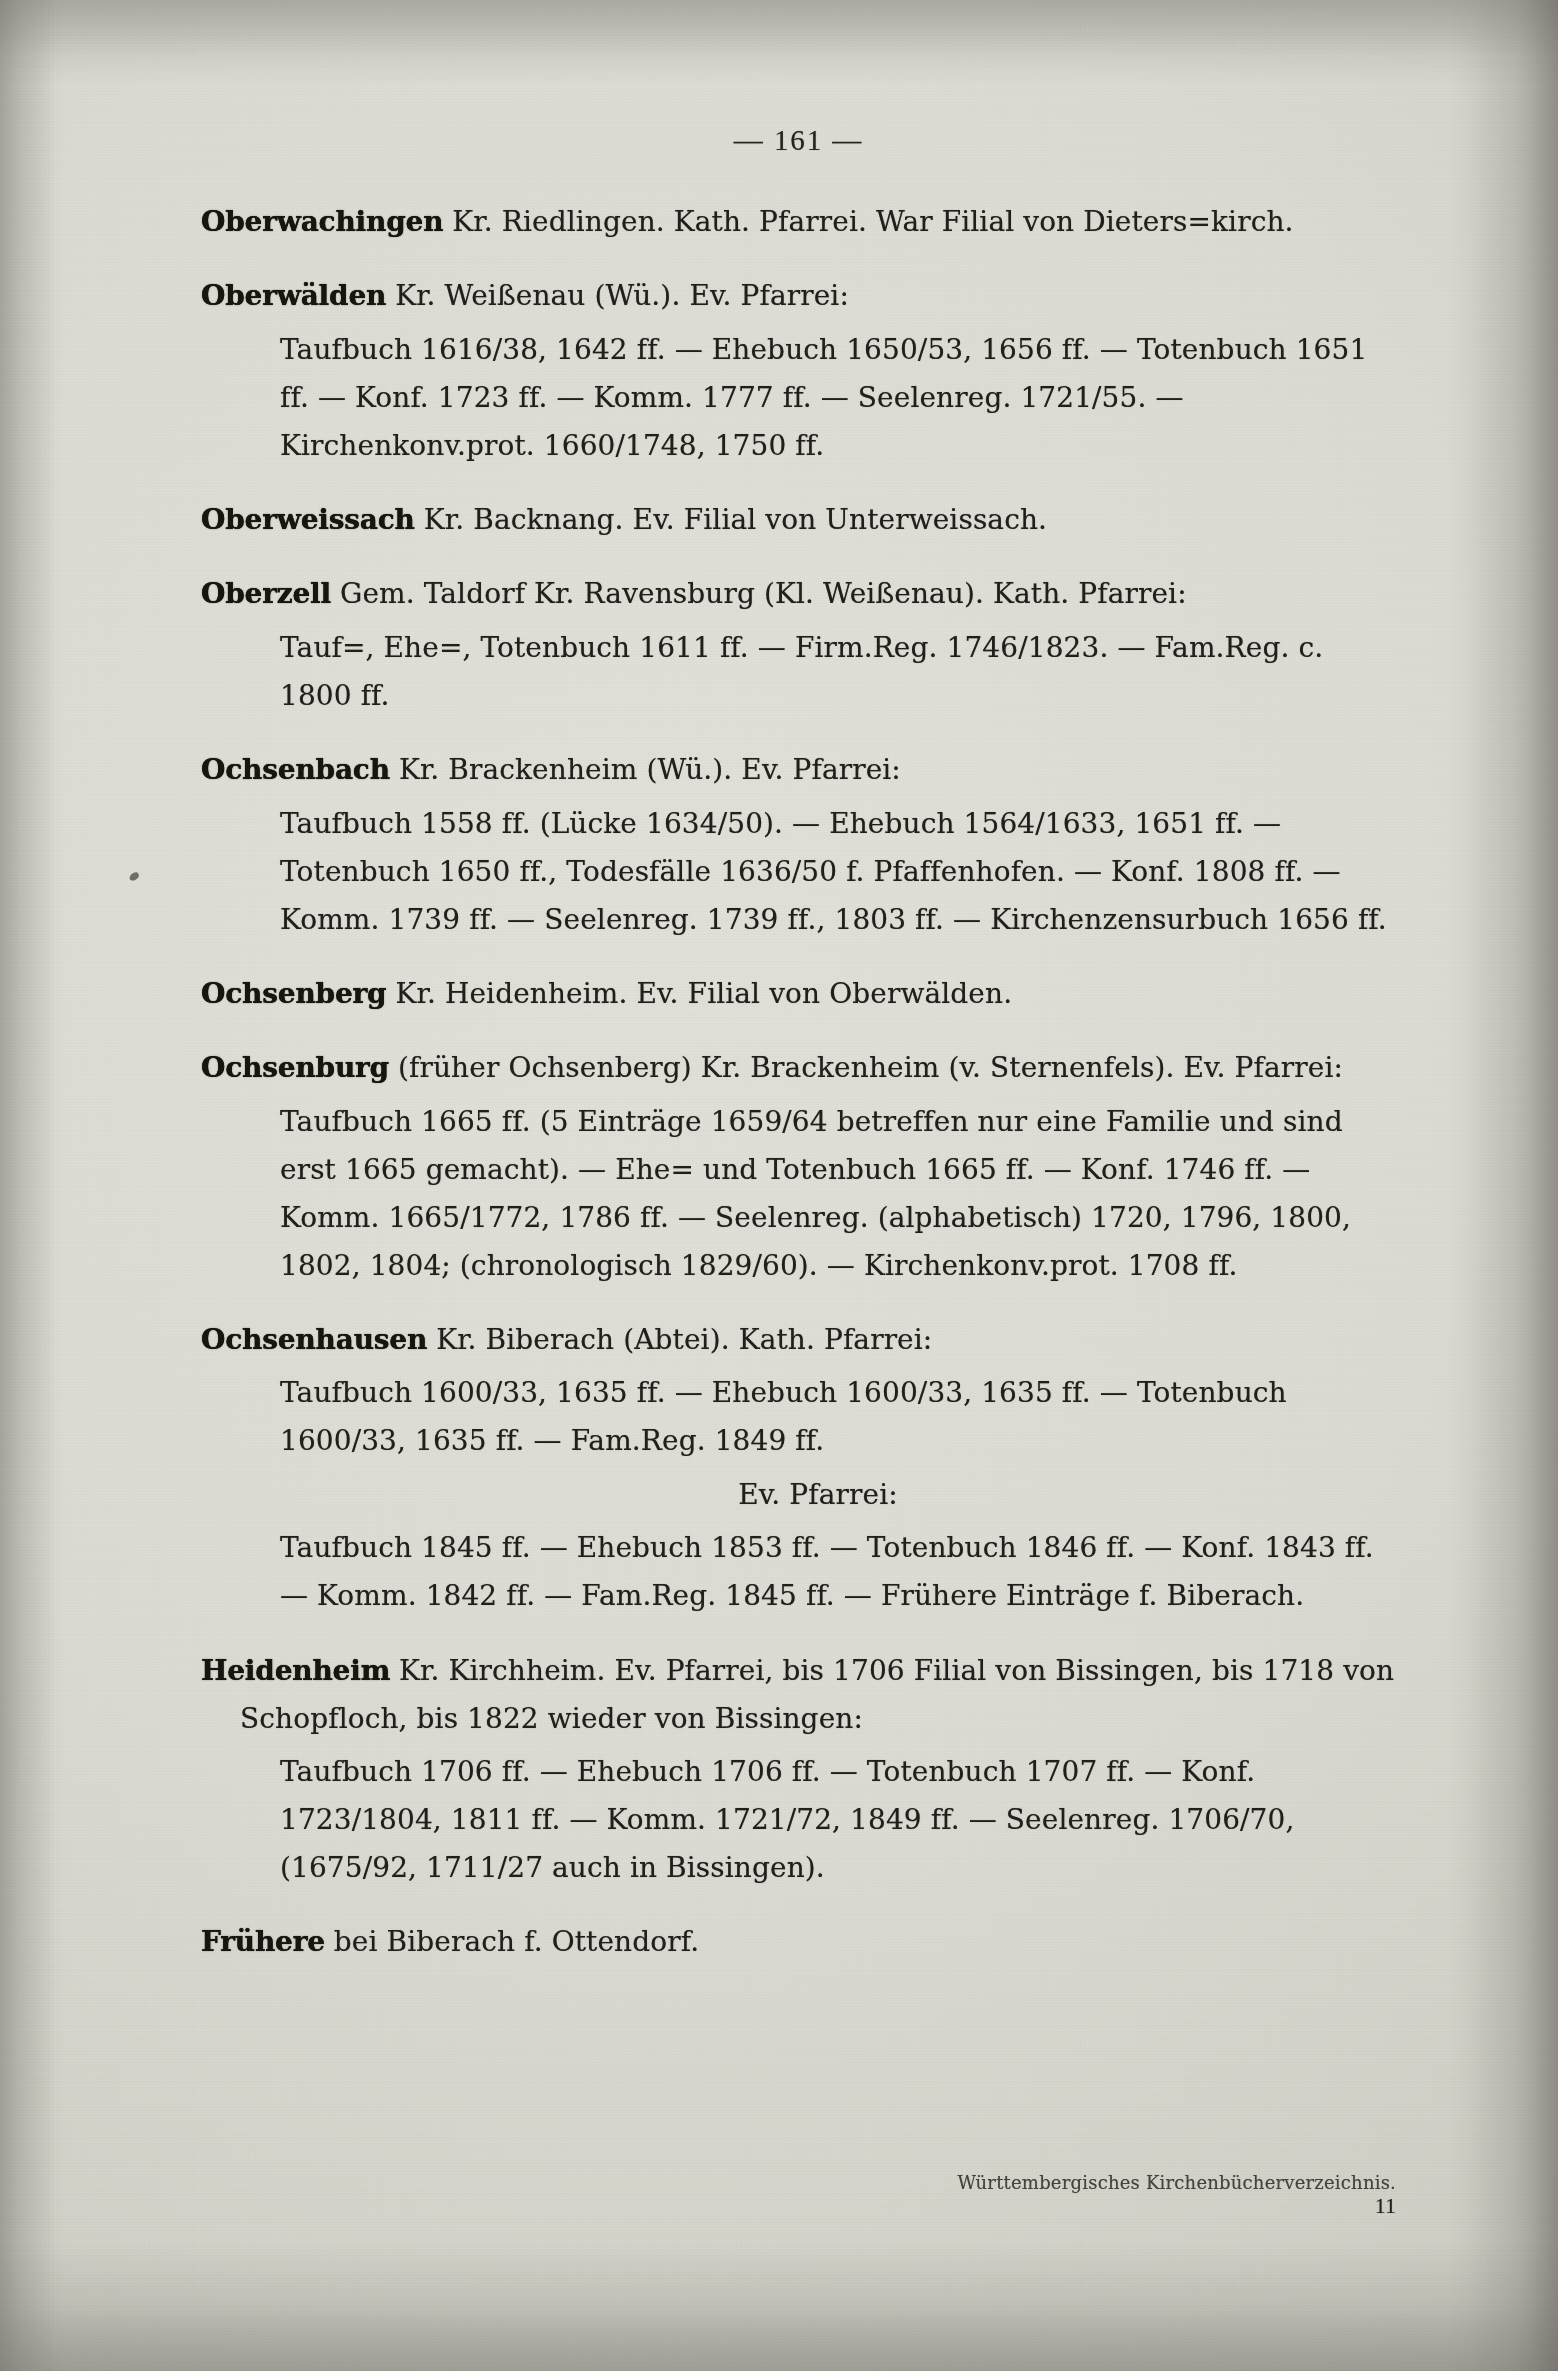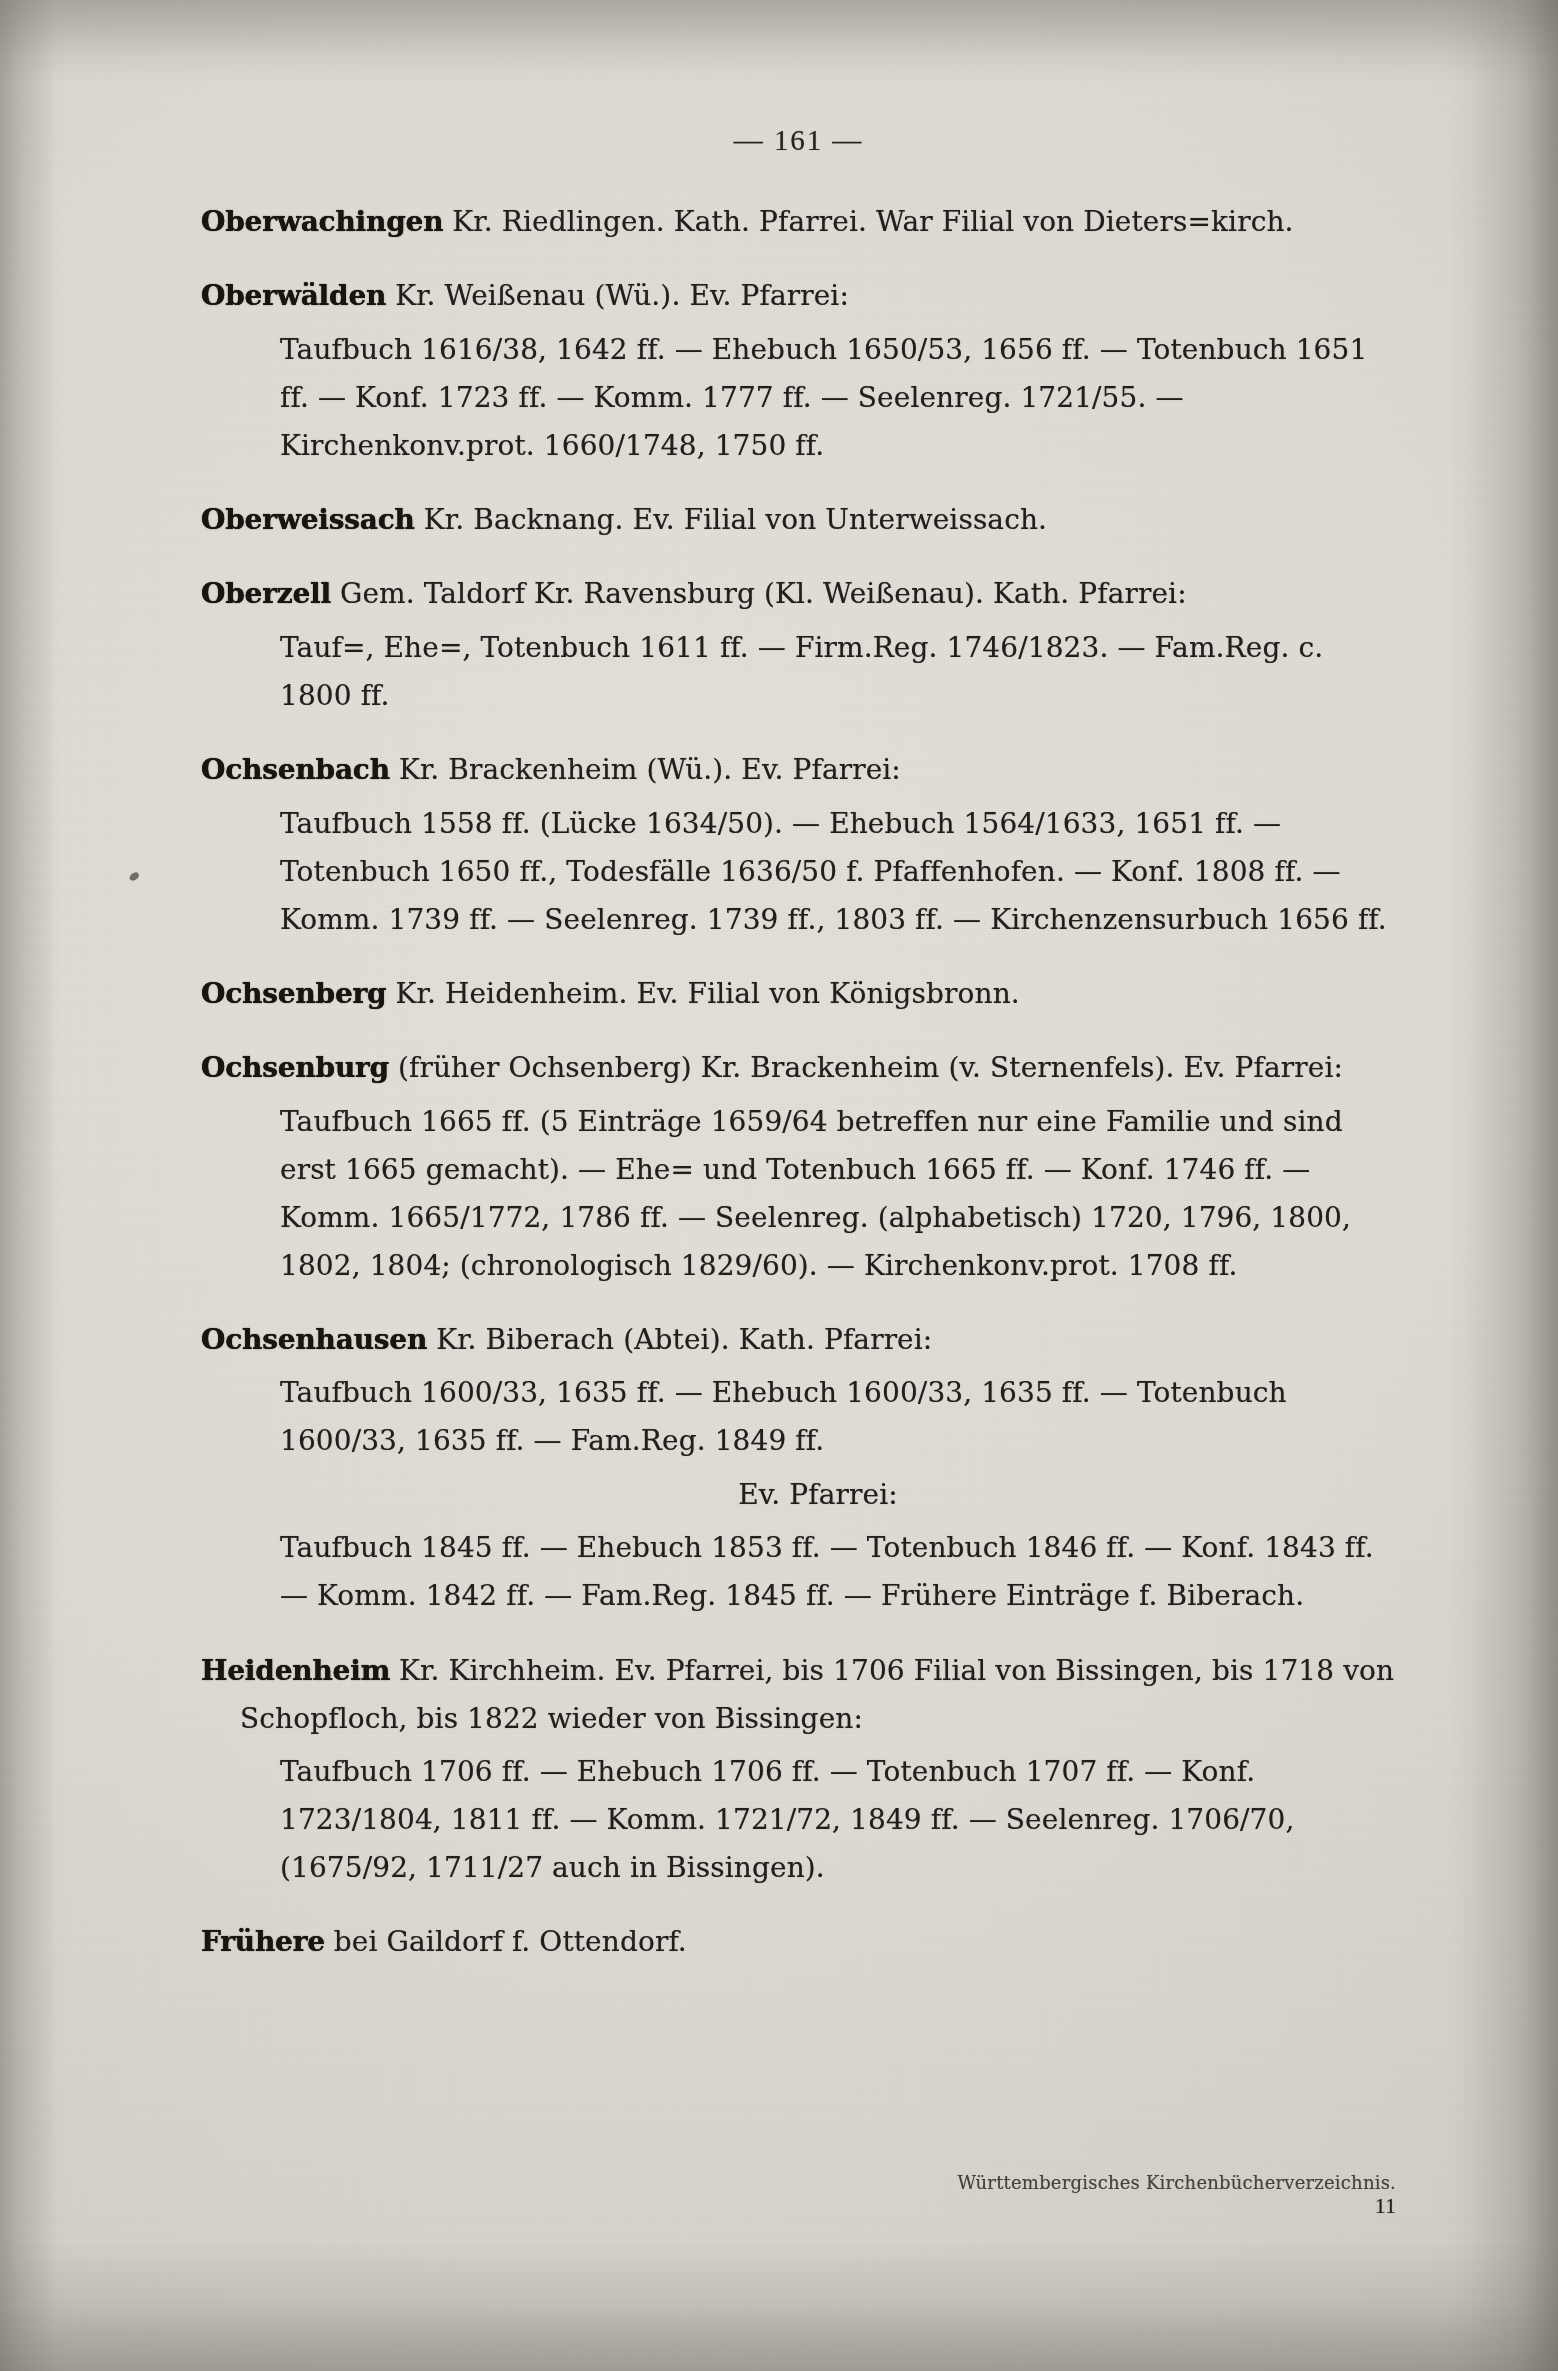--- a/index.html
+++ b/index.html
@@ -200,38 +200,38 @@
     <div class="gap"></div>
 
     <p class="entry head"><span class="place">Oberzell</span><span> Gem. Taldorf Kr. Ravensburg (Kl. Weißenau). Kath. Pfarrei:</span></p>
     <p class="entry sub">Tauf=, Ehe=, Totenbuch  1611 ff.  —  Firm.Reg.  1746/1823.  — Fam.Reg. c. 1800 ff.</p>
     <div class="gap"></div>
 
     <p class="entry head"><span class="place">Ochsenbach</span><span> Kr. Brackenheim (Wü.).  Ev.  Pfarrei:</span></p>
     <p class="entry sub">Taufbuch 1558 ff. (Lücke 1634/50). — Ehebuch 1564/1633, 1651 ff. —  Totenbuch  1650 ff.,  Todesfälle  1636/50  f.  Pfaffenhofen.  — Konf. 1808 ff. — Komm. 1739 ff. — Seelenreg. 1739 ff., 1803 ff. — Kirchenzensurbuch 1656 ff.</p>
     <div class="gap"></div>
 
-    <p class="entry head"><span class="place">Ochsenberg</span><span> Kr. Heidenheim.  Ev.  Filial von Königsbronn.</span></p>
+    <p class="entry head"><span class="place">Ochsenberg</span><span> Kr. Heidenheim.  Ev.  Filial von Oberwälden.</span></p>
     <div class="gap"></div>
 
     <p class="entry head"><span class="place">Ochsenburg</span><span> (früher Ochsenberg) Kr. Brackenheim (v. Sternenfels).  Ev. Pfarrei:</span></p>
     <p class="entry sub">Taufbuch 1665 ff. (5 Einträge 1659/64 betreffen nur eine Familie und sind erst 1665 gemacht). — Ehe= und Totenbuch 1665 ff. — Konf. 1746 ff. — Komm. 1665/1772, 1786 ff. — Seelenreg. (alphabetisch) 1720, 1796, 1800, 1802, 1804; (chronologisch 1829/60). — Kirchenkonv.prot. 1708 ff.</p>
     <div class="gap"></div>
 
     <p class="entry head"><span class="place">Ochsenhausen</span><span> Kr. Biberach (Abtei).  Kath. Pfarrei:</span></p>
     <p class="entry sub">Taufbuch 1600/33, 1635 ff. — Ehebuch 1600/33, 1635 ff. — Totenbuch  1600/33,  1635 ff.  —  Fam.Reg.  1849 ff.</p>
     <p class="entry sub2">Ev.  Pfarrei:</p>
     <p class="entry sub">Taufbuch  1845 ff.  —  Ehebuch  1853 ff.  —  Totenbuch  1846 ff.  — Konf. 1843 ff. — Komm. 1842 ff. — Fam.Reg. 1845 ff. — Frühere Einträge f. Biberach.</p>
     <div class="gap"></div>
 
     <p class="entry head"><span class="place">Heidenheim</span><span> Kr. Kirchheim.  Ev.  Pfarrei, bis 1706 Filial von Bissingen, bis 1718 von Schopfloch, bis 1822 wieder von Bissingen:</span></p>
     <p class="entry sub">Taufbuch 1706 ff.  —  Ehebuch 1706 ff.  —  Totenbuch 1707 ff.  — Konf. 1723/1804, 1811 ff. — Komm. 1721/72, 1849 ff. — Seelenreg. 1706/70, (1675/92, 1711/27 auch in Bissingen).</p>
     <div class="gap"></div>
 
-    <p class="entry head"><span class="place">Frühere</span><span> bei Gaildorf f. Ottendorf.</span></p>
+    <p class="entry head"><span class="place">Frühere</span><span> bei Biberach f. Ottendorf.</span></p>
 
   </div>
 
   <div class="footer fraktur">
     <div class="footer-title">Württembergisches Kirchenbücherverzeichnis.</div>
     <div class="footer-sig">11</div>
   </div>
 
   <div class="fleck"></div>
 </div>

